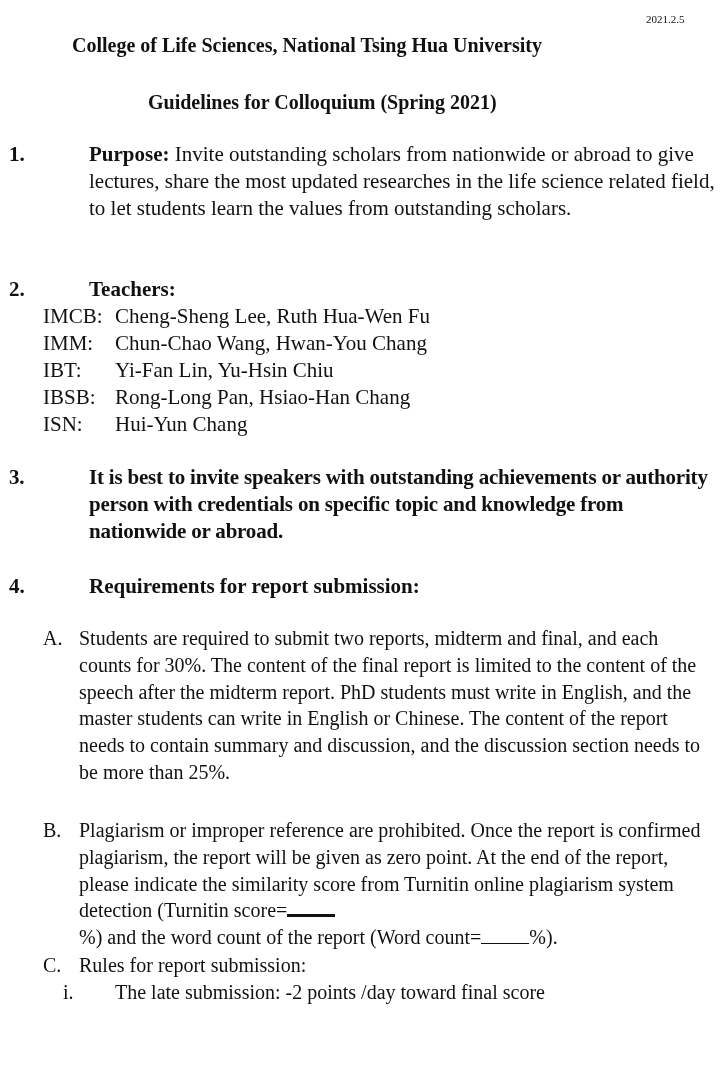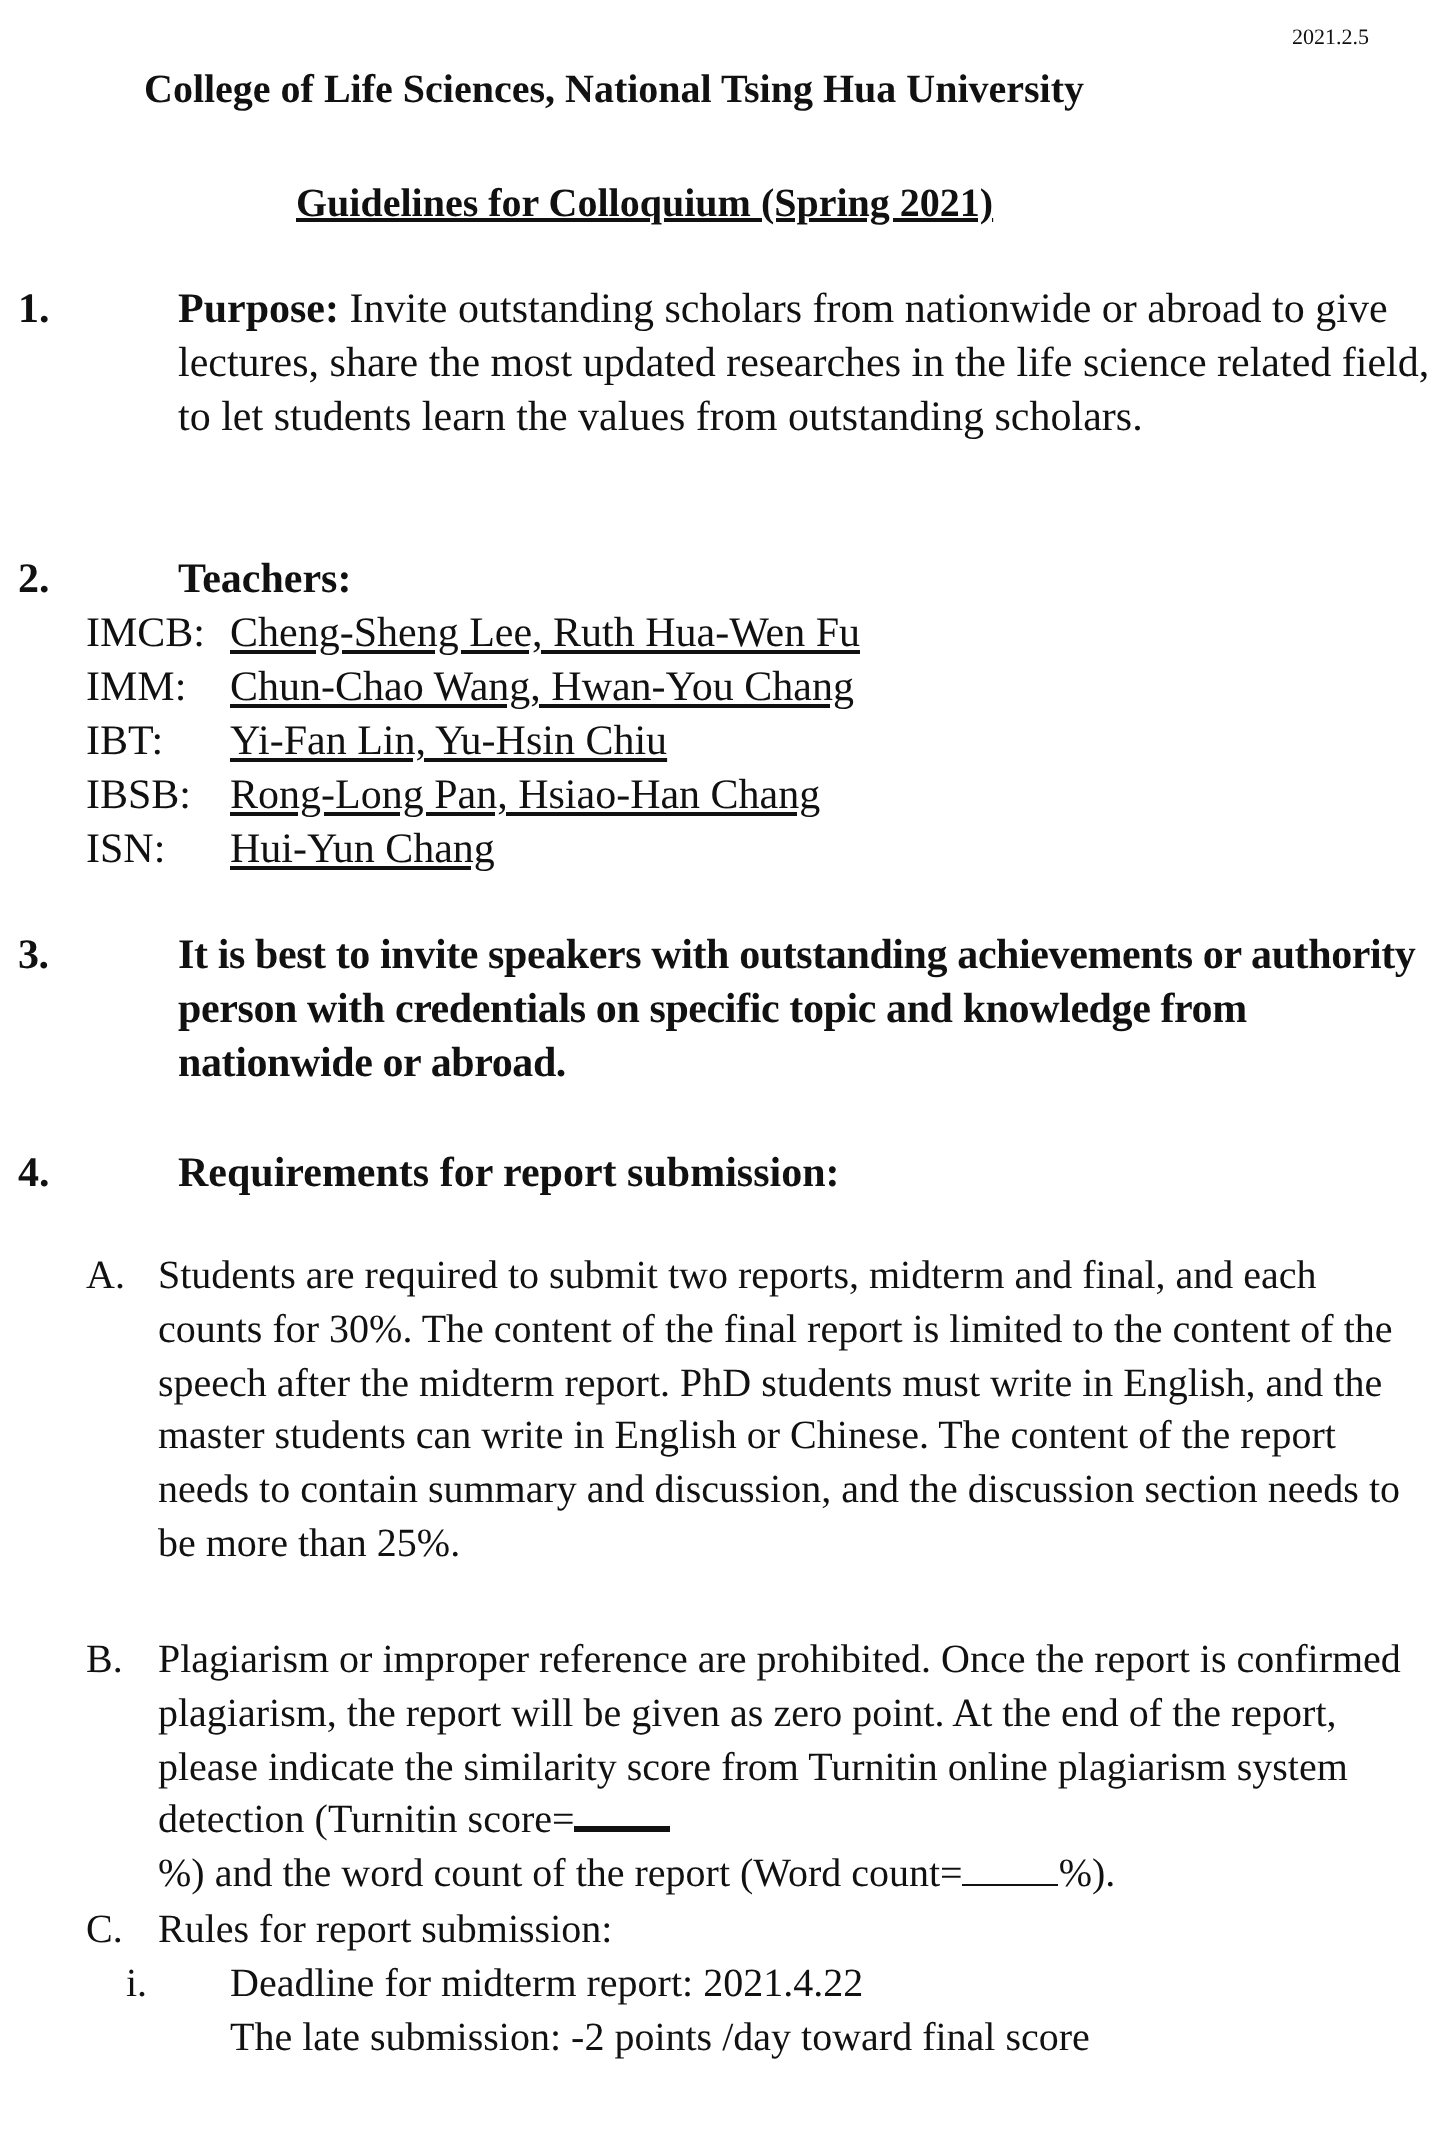--- a/index.html
+++ b/index.html
@@ -3,30 +3,30 @@
   <meta charset="utf-8">
   <style>
     html, body { margin: 0; padding: 0; background: #ffffff; }
     body {
       width: 720px; height: 1078px; overflow: hidden; position: relative;
       font-family: "Liberation Serif", serif; color: #111111;
     }
     .date { position: absolute; top: 13px; left: 646px; font-size: 11px; }
     .title { position: absolute; left: 0; width: 720px; text-align: center; font-weight: bold; font-size: 20px; }
     .t1 { top: 34px; left: 72px; width: auto; text-align: center; }
-    .t2 { top: 91px; left: 148px; width: auto; text-align: right; text-decoration: underline; }
+    .t2 { top: 91px; left: 148px; width: auto; text-align: right; }
     .para { position: absolute; font-size: 21px; line-height: 27px; }
     .num { position: absolute; left: 9px; font-weight: bold; }
     .sec { position: absolute; left: 43px; width: 665px; margin-left: 46px; }
     .bold { font-weight: bold; }
     .s1 { top: 141px; }
     .s2 { top: 276px; }
     .s3 { top: 464px; letter-spacing: -0.2px; }
     .s4 { top: 573px; }
-    .teacher-row { position: absolute; left: 43px; font-size: 21px; line-height: 27px; white-space: nowrap; text-decoration: underline; }
+    .teacher-row { position: absolute; left: 43px; font-size: 21px; line-height: 27px; white-space: nowrap; }
     .teacher-row .code { display: inline-block; width: 72px; }
     .sub { position: absolute; font-size: 20px; line-height: 26.8px; }
     .sub .lbl { position: absolute; left: 43px; }
     .sub .body { position: absolute; left: 79px; width: 630px; }
     .subA { top: 625px; }
     .subB { top: 817px; }
     .subC { top: 952px; }
     .rule-i { position: absolute; top: 979px; font-size: 20px; line-height: 27px; }
     .rule-i .lbl { position: absolute; left: 63px; }
     .rule-i .body { position: absolute; left: 115px; width: 600px; white-space: nowrap; }
@@ -77,17 +77,16 @@
   </div>
 
   <div class="sub subC">
     <span class="lbl">C.</span>
     <div class="body">Rules for report submission:</div>
   </div>
 
   <div class="rule-i">
     <span class="lbl">i.</span>
     <div class="body">
-      <div>Deadline for midterm report: 2021.4.22</div>
       <div>The late submission: -2 points /day toward final score</div>
     </div>
   </div>
 </div>
 
 </body></html>

